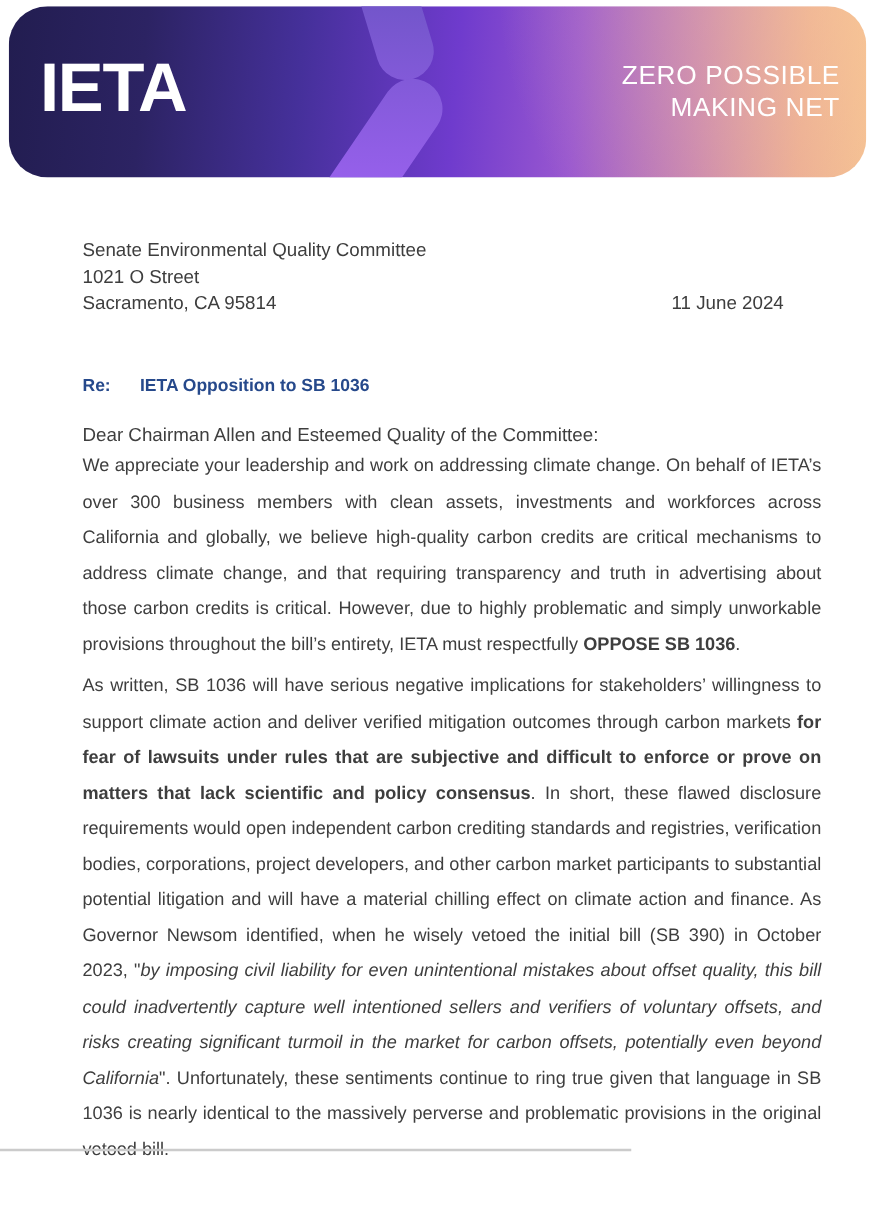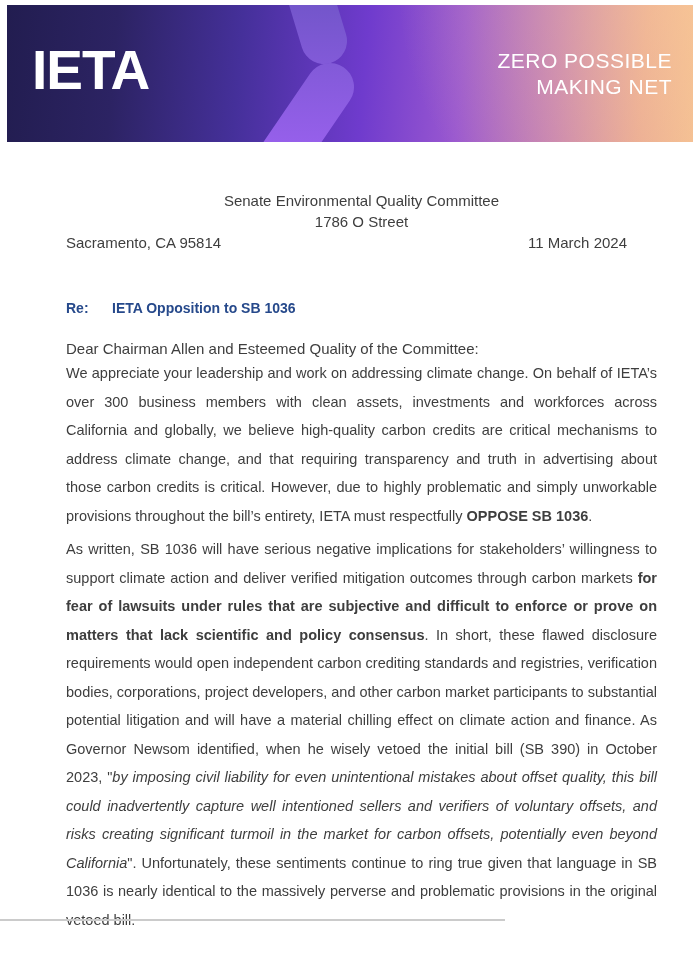--- a/index.html
+++ b/index.html
@@ -8,34 +8,35 @@
 
   
   .banner{
     position:absolute;left:7px;top:5px;width:686px;height:137px;
     display:flex;align-items:center;justify-content:space-between;
     padding:0 21px 0 25px;box-sizing:border-box;
     background:
       radial-gradient(circle at 100% -15%, rgba(252,206,152,.55), rgba(252,206,152,0) 42%),
       linear-gradient(95deg,#221d50 0%,#2c2363 16%,#45309a 34%,#6f3bcd 52%,#9a58d0 66%,#c47fb4 80%,#e8a795 92%,#f2bc92 100%);
     overflow:hidden;
+    border-radius:31px;
   }
   .banner svg{position:absolute;left:0;top:0;z-index:0;}
   .logo{
     position:relative;z-index:1;top:-3px;
     color:#ffffff;font-size:55px;font-weight:700;letter-spacing:-1px;line-height:1;
   }
   .tagline{
     position:relative;z-index:1;text-align:right;
     color:#ffffff;font-size:21px;font-weight:400;letter-spacing:.5px;line-height:26px;
   }
 
   
   .content{position:absolute;left:66px;right:43px;top:190px;color:#3e3e3e;}
-  .recipient{font-size:15px;line-height:21px;text-align:center;}
+  .recipient{font-size:15px;line-height:21px;}
   .addr-row{display:flex;justify-content:space-between;align-items:baseline;}
   .date{font-size:15px;margin-right:30px;white-space:nowrap;}
 
   .subject{margin-top:45px;font-size:14px;font-weight:700;color:#26498b;line-height:20px;}
   .subject-prefix{display:inline-block;width:46px;}
 
   .salutation{margin:20px 0 0;font-size:15px;line-height:21px;}
 
   .para{
     margin:0 0 0;font-size:14.5px;line-height:28.5px;
@@ -68,24 +69,24 @@
     <div class="tagline">
       <div>ZERO POSSIBLE</div>
       <div>MAKING NET</div>
     </div>
   </header>
 
   <main class="content">
 
     <div class="recipient">
       <div>Senate Environmental Quality Committee</div>
-      <div>1786 O Street</div>
+      <div>1021 O Street</div>
       <div class="addr-row">
         <span>Sacramento, CA 95814</span>
-        <span class="date">11 March 2024</span>
+        <span class="date">11 June 2024</span>
       </div>
     </div>
 
     <div class="subject">
       <span class="subject-prefix">Re:</span><span>IETA Opposition to SB 1036</span>
     </div>
 
     <p class="salutation">Dear Chairman Allen and Esteemed Quality of the Committee:</p>
 
     <p class="para"><span>We appreciate your leadership and work on addressing climate change. On behalf of IETA’s over 300 business members with clean assets, investments and workforces across California and globally, we believe high-quality carbon credits are critical mechanisms to address climate change, and that requiring transparency and truth in advertising about those carbon credits is critical.  However, due to highly problematic and simply unworkable provisions throughout the bill’s entirety, IETA must respectfully </span><span class="b">OPPOSE SB 1036</span><span>.</span></p>

